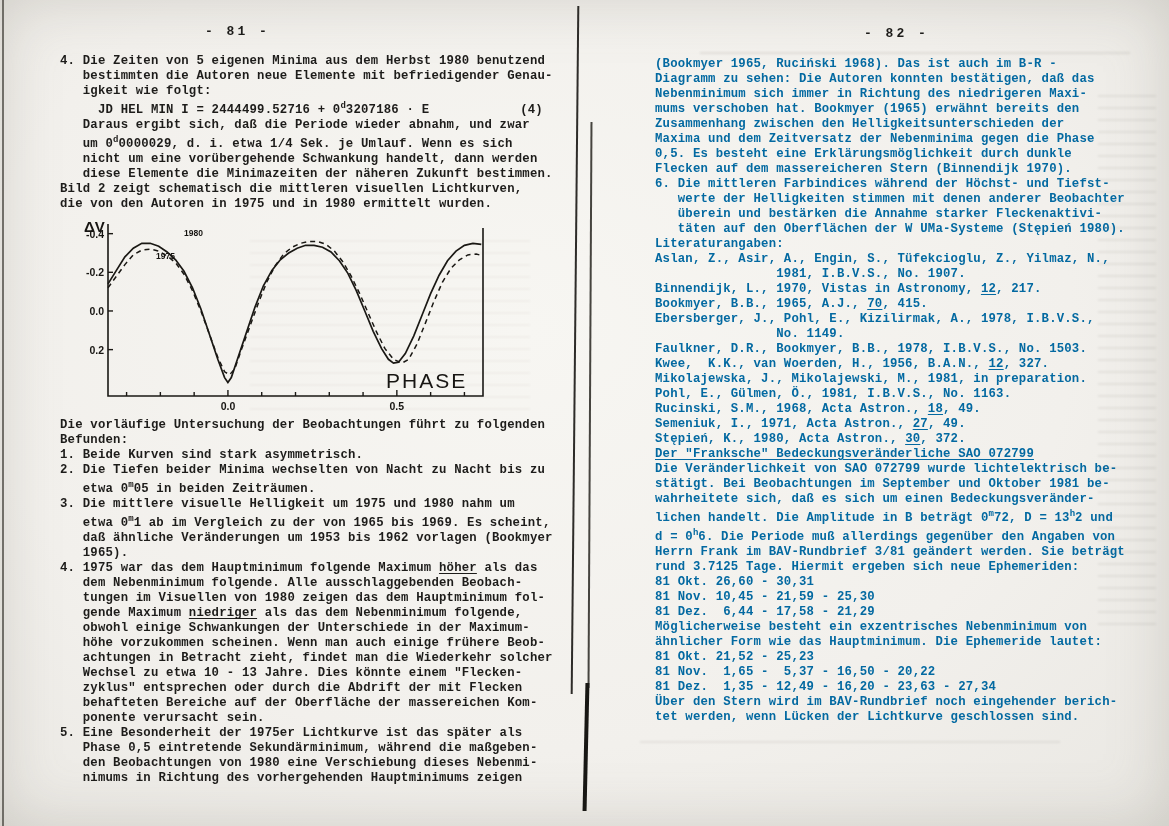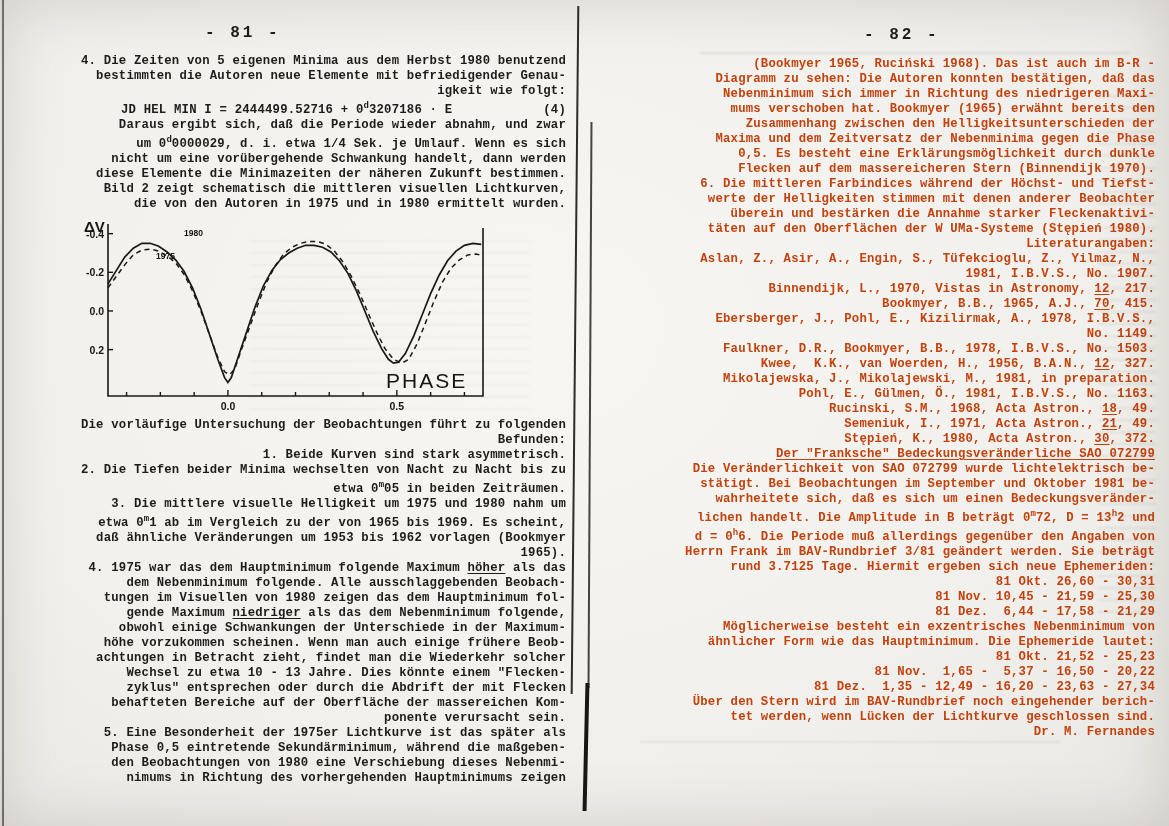--- a/index.html
+++ b/index.html
@@ -11,27 +11,27 @@
   .vignette{position:absolute;inset:0;box-shadow:inset 0 0 60px rgba(120,115,105,.25);pointer-events:none;}
   
   pre.tl{
     margin:0;white-space:pre;
     font-family:"Liberation Mono","DejaVu Sans Mono",monospace;
     font-weight:bold;color:#1d1c1a;
     font-size:12.3px;line-height:15px;letter-spacing:.2px;
   }
   pre.tl u{text-underline-offset:2px;}
   pre.tl sup{font-size:9px;letter-spacing:0;}
-  .col{position:absolute;text-align:right;}
+  .col{position:absolute;}
   #col-left{left:60px;top:54px;width:506px;}
   #col-right{left:655px;top:57px;width:500px;}
-  #col-right pre.tl{color:#c2410c;}
+  #col-right pre.tl{color:#0369a1;}
   .pagenum{
     position:absolute;font-weight:bold;color:#1d1c1a;
-    font-size:16px;letter-spacing:3px;white-space:pre;
+    font-size:13px;letter-spacing:3px;white-space:pre;
   }
   #pn-81{left:205px;top:24px;}
   #pn-82{left:864px;top:26px;}.mt5{margin-top:5px;}.mt6{margin-top:6px;}
   .mt8{margin-top:8px;}.mt10{margin-top:10px;}.mt12{margin-top:12px;}
   .mt18{margin-top:18px;}.mt40{margin-top:40px;}
   .indent28{margin-left:28px;}
   .indent32{margin-left:32px;}
   .outdent{margin-left:-28px;}
   .refs{font-size:12px;line-height:12.8px;}
   .sao{font-size:12.3px;line-height:13.8px;color:#2a2826;}
@@ -144,57 +144,56 @@
 
 <div class="col" id="col-right">
   <pre class="tl indent28">(Bookmyer 1965, Ruciński 1968). Das ist auch im B-R -
 Diagramm zu sehen: Die Autoren konnten bestätigen, daß das
 Nebenminimum sich immer in Richtung des niedrigeren Maxi-
 mums verschoben hat. Bookmyer (1965) erwähnt bereits den
 Zusammenhang zwischen den Helligkeitsunterschieden der
 Maxima und dem Zeitversatz der Nebenminima gegen die Phase
 0,5. Es besteht eine Erklärungsmöglichkeit durch dunkle
 Flecken auf dem massereicheren Stern (Binnendijk 1970).</pre>
-  <pre class="tl mt6 outdent" style="margin-left:8px">6. Die mittleren Farbindices während der Höchst- und Tiefst-
+  <pre class="tl mt6 outdent" style="margin-left:0">6. Die mittleren Farbindices während der Höchst- und Tiefst-
    werte der Helligkeiten stimmen mit denen anderer Beobachter
    überein und bestärken die Annahme starker Fleckenaktivi-
    täten auf den Oberflächen der W UMa-Systeme (Stępień 1980).</pre>
   <pre class="tl mt10">Literaturangaben:</pre>
   <pre class="tl refs mt6"><span>Aslan, Z., Asir, A., Engin, S., Tüfekcioglu, Z., Yilmaz, N.,</span>
 <span>                1981, I.B.V.S., No. 1907.</span>
 <span>Binnendijk, L., 1970, Vistas in Astronomy, </span><u>12</u><span>, 217.</span>
 <span>Bookmyer, B.B., 1965, A.J., </span><u>70</u><span>, 415.</span>
 <span>Ebersberger, J., Pohl, E., Kizilirmak, A., 1978, I.B.V.S.,</span>
 <span>                No. 1149.</span>
 <span>Faulkner, D.R., Bookmyer, B.B., 1978, I.B.V.S., No. 1503.</span>
 <span>Kwee,  K.K., van Woerden, H., 1956, B.A.N., </span><u>12</u><span>, 327.</span>
 <span>Mikolajewska, J., Mikolajewski, M., 1981, in preparation.</span>
 <span>Pohl, E., Gülmen, Ö., 1981, I.B.V.S., No. 1163.</span>
 <span>Rucinski, S.M., 1968, Acta Astron., </span><u>18</u><span>, 49.</span>
-<span>Semeniuk, I., 1971, Acta Astron., </span><u>21</u><span>, 49.</span>
+<span>Semeniuk, I., 1971, Acta Astron., </span><u>27</u><span>, 49.</span>
 <span>Stępień, K., 1980, Acta Astron., </span><u>30</u><span>, 372.</span></pre>
   <pre class="tl sao mt40 indent32"><u>Der "Franksche" Bedeckungsveränderliche SAO 072799</u></pre>
   <pre class="tl sao mt6"><span>Die Veränderlichkeit von SAO 072799 wurde lichtelektrisch be-</span>
 <span>stätigt. Bei Beobachtungen im September und Oktober 1981 be-</span>
 <span>wahrheitete sich, daß es sich um einen Bedeckungsveränder-</span>
 <span>lichen handelt. Die Amplitude in B beträgt 0</span><sup>m</sup><span>72, D = 13</span><sup>h</sup><span>2 und</span>
 <span>d = 0</span><sup>h</sup><span>6. Die Periode muß allerdings gegenüber den Angaben von</span>
 <span>Herrn Frank im BAV-Rundbrief 3/81 geändert werden. Sie beträgt</span>
 <span>rund 3.7125 Tage. Hiermit ergeben sich neue Ephemeriden:</span></pre>
   <pre class="tl sao">81 Okt. 26,60 - 30,31
 81 Nov. 10,45 - 21,59 - 25,30
 81 Dez.  6,44 - 17,58 - 21,29</pre>
   <pre class="tl sao mt8">Möglicherweise besteht ein exzentrisches Nebenminimum von
 ähnlicher Form wie das Hauptminimum. Die Ephemeride lautet:</pre>
   <pre class="tl sao">81 Okt. 21,52 - 25,23
 81 Nov.  1,65 -  5,37 - 16,50 - 20,22
 81 Dez.  1,35 - 12,49 - 16,20 - 23,63 - 27,34</pre>
   <pre class="tl sao mt8">Über den Stern wird im BAV-Rundbrief noch eingehender berich-
 tet werden, wenn Lücken der Lichtkurve geschlossen sind.</pre>
-  <pre class="tl sao mt12">Dr. M. Fernandes</pre>
 </div>
 
 <div class="fold" id="fold-1"></div>
 <div class="fold" id="fold-2"></div>
 <div class="fold" id="fold-3"></div>
 <div id="edge-left"></div>
 <div class="bleed" id="bleed-header"></div>
 <div class="bleed" id="bleed-right"></div>
 <div class="bleed" id="bleed-bottom"></div>
 <div class="bleed" id="bleed-chart"></div>

